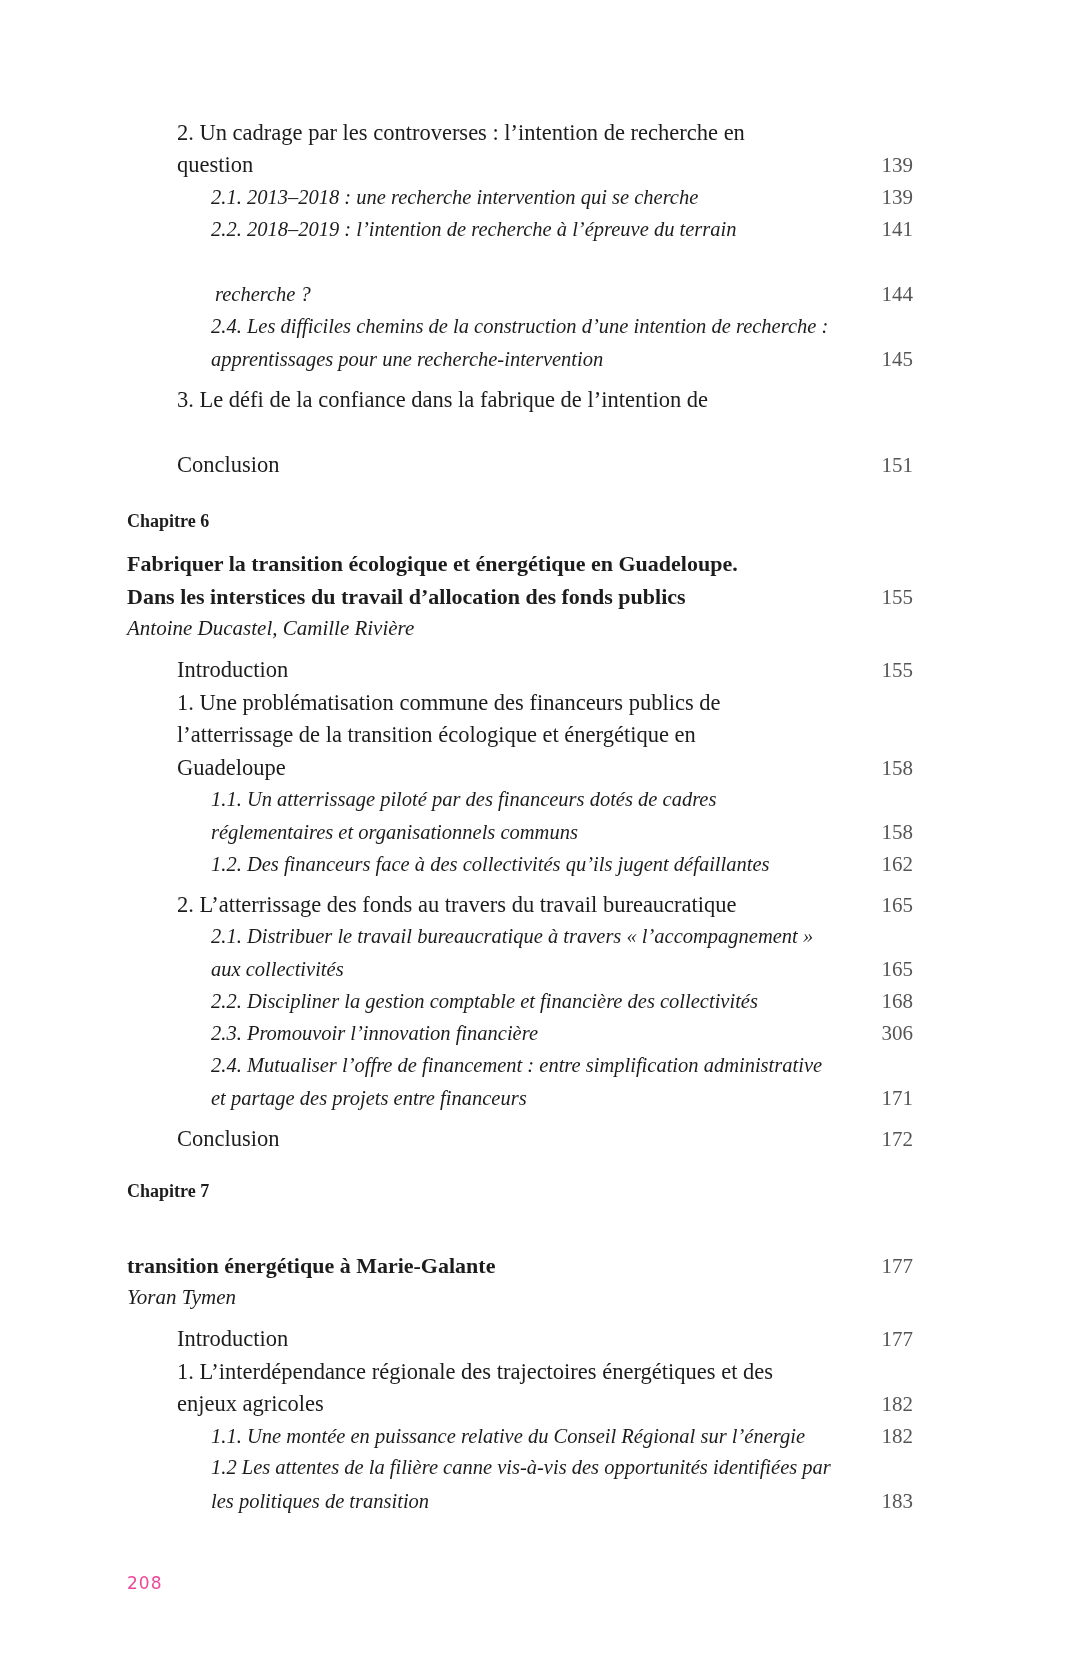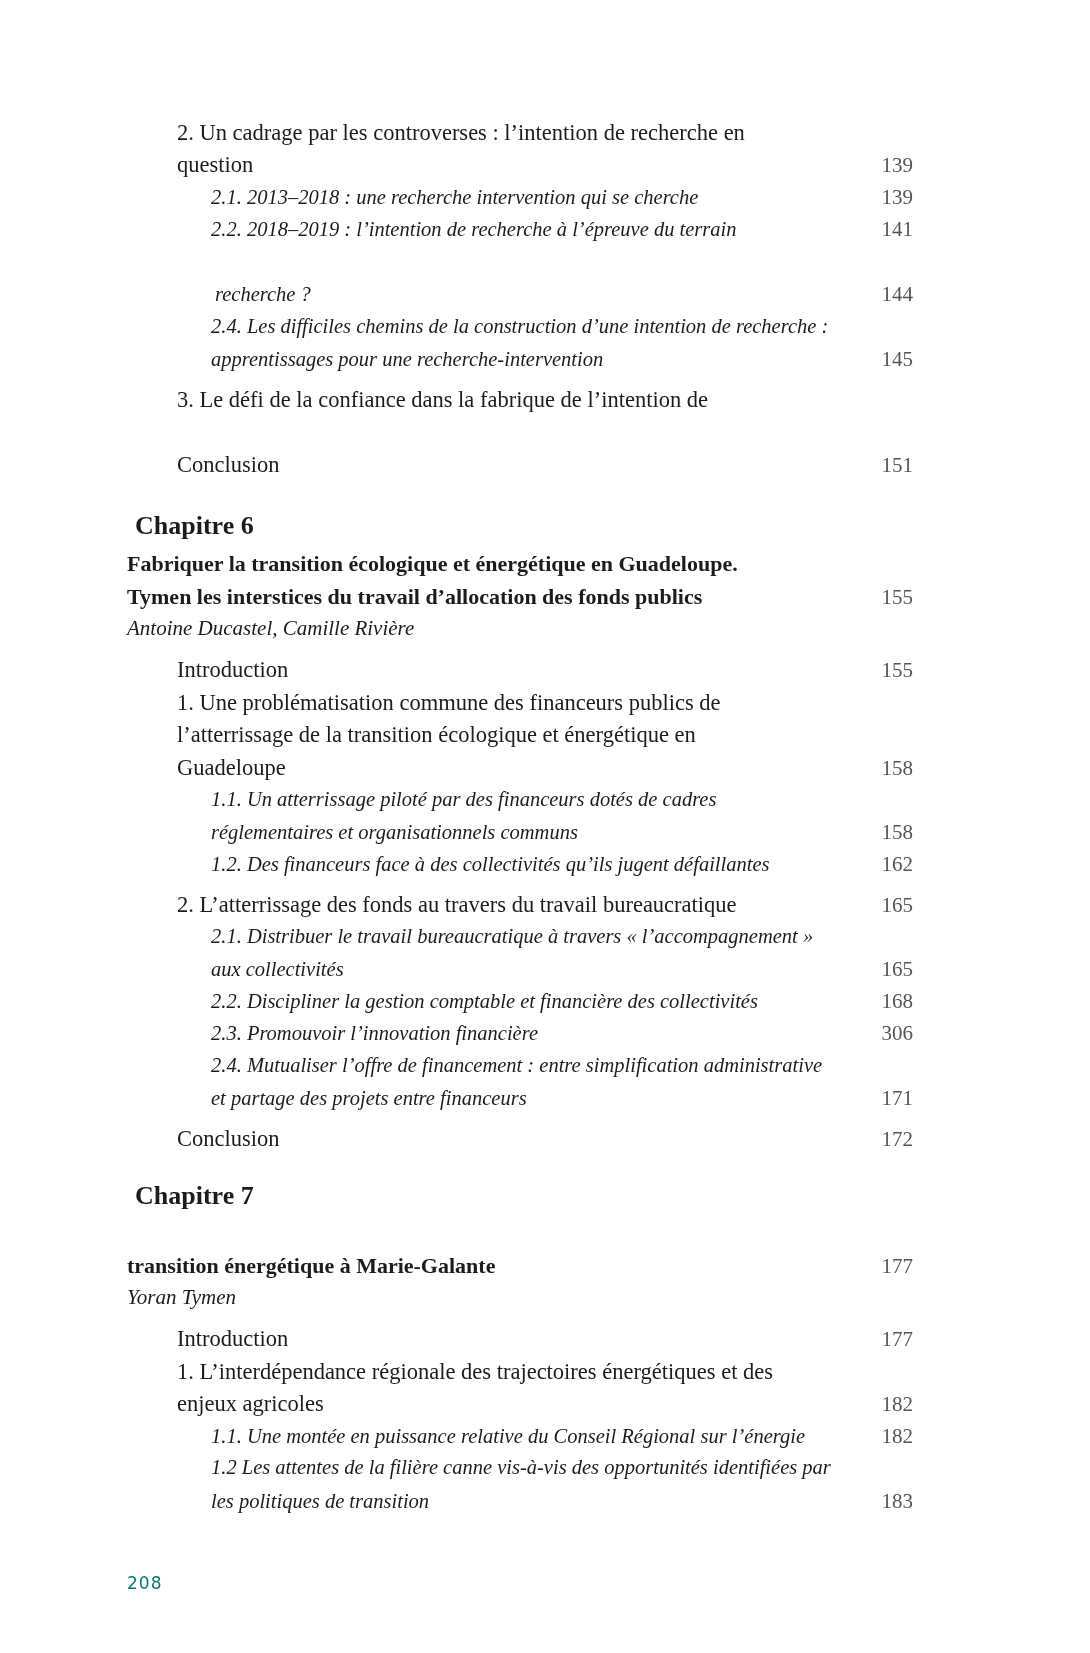--- a/index.html
+++ b/index.html
@@ -7,24 +7,24 @@
          font-family:"Liberation Serif", "DejaVu Serif", serif; color:#1c1c1c; }
   .page { position:absolute; left:0; top:0; width:1090px; height:1653px; }
   .entry { position:absolute; display:flex; align-items:baseline; white-space:nowrap; }
   .txt { white-space:nowrap; }
   .leader { flex:1 1 auto; overflow:hidden; height:1em; margin:0 8px 0 6px; position:relative; top:0; }
   .leader::before { content:". . . . . . . . . . . . . . . . . . . . . . . . . . . . . . . . . . . . . . . . . . . . . . . . . . . . . . . . . . . . . . . . . . . . . . . . . . . . . . . . . . . . . . . . . . . . . . . . . . . . . . . . . . . . . . . . . . . . . . . . . . . . . . . . . . . . . . . . . . . . . . . . . . . . . . . . . . . . . . . . . . . . . . . . . . . . . . . . . . . . . . . . . . .";
     font-size:9px; letter-spacing:-1.6px; color:#444; white-space:nowrap; position:relative; top:4px; font-style:normal; font-weight:normal; }
   .pnum { color:#555; font-style:normal; font-weight:normal; font-size:21px; width:34px; text-align:right; }
   .lvl1 { left:177px; right:177px; font-size:22.5px; }
   .lvl2 { left:211px; right:177px; font-size:20.5px; font-style:italic; }
-  .chap { left:127px; right:191px; font-size:26px; font-weight:bold;margin-left:8px; }
+  .chap { left:127px; right:191px; font-size:18px; font-weight:bold; }
   .chaptitle { left:127px; right:177px; font-size:22px; font-weight:bold; }
   .author { left:127px; font-size:21px; font-style:italic; }
-  .folio { position:absolute; left:127px; top:1573px; font-family:"DejaVu Sans", sans-serif; font-size:17px; color:#0f766e; letter-spacing:1px; }
+  .folio { position:absolute; left:127px; top:1573px; font-family:"DejaVu Sans", sans-serif; font-size:17px; color:#ec4899; letter-spacing:1px; }
 </style>
 </head>
 <body>
 
 <div class="page">
 
   <div class="entry lvl1" style="top:120px">
     <span class="txt">2. Un cadrage par les controverses : l’intention de recherche en</span>
   </div>
   <div class="entry lvl1" style="top:152px">
@@ -64,21 +64,21 @@
     <span class="pnum">151</span>
   </div>
 
   <div class="entry chap" style="top:511px">
     <span class="txt">Chapitre 6</span>
   </div>
   <div class="entry chaptitle" style="top:551px">
     <span class="txt">Fabriquer la transition écologique et énergétique en Guadeloupe.</span>
   </div>
   <div class="entry chaptitle" style="top:584px">
-    <span class="txt">Tymen les interstices du travail d’allocation des fonds publics</span>
+    <span class="txt">Dans les interstices du travail d’allocation des fonds publics</span>
     <span class="leader"></span>
     <span class="pnum">155</span>
   </div>
   <div class="entry author" style="top:616px">
     <span class="txt">Antoine Ducastel, Camille Rivière</span>
   </div>
 
   <div class="entry lvl1" style="top:657px">
     <span class="txt">Introduction</span>
     <span class="leader"></span>

